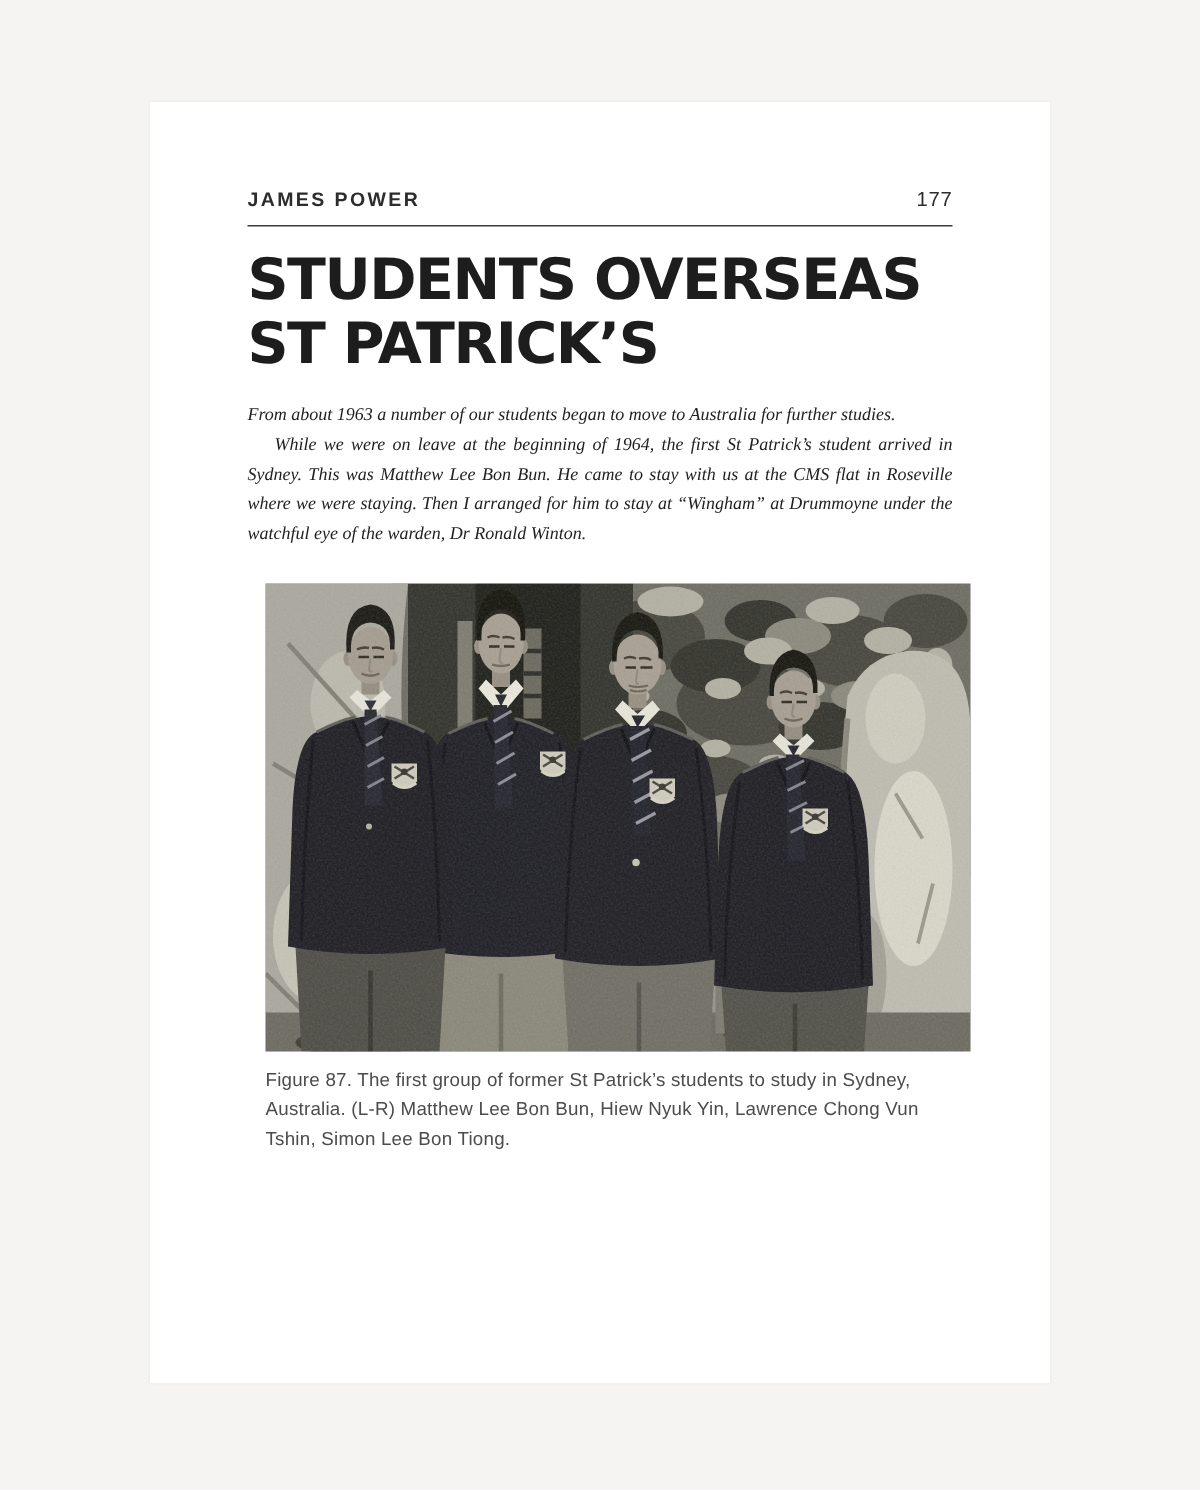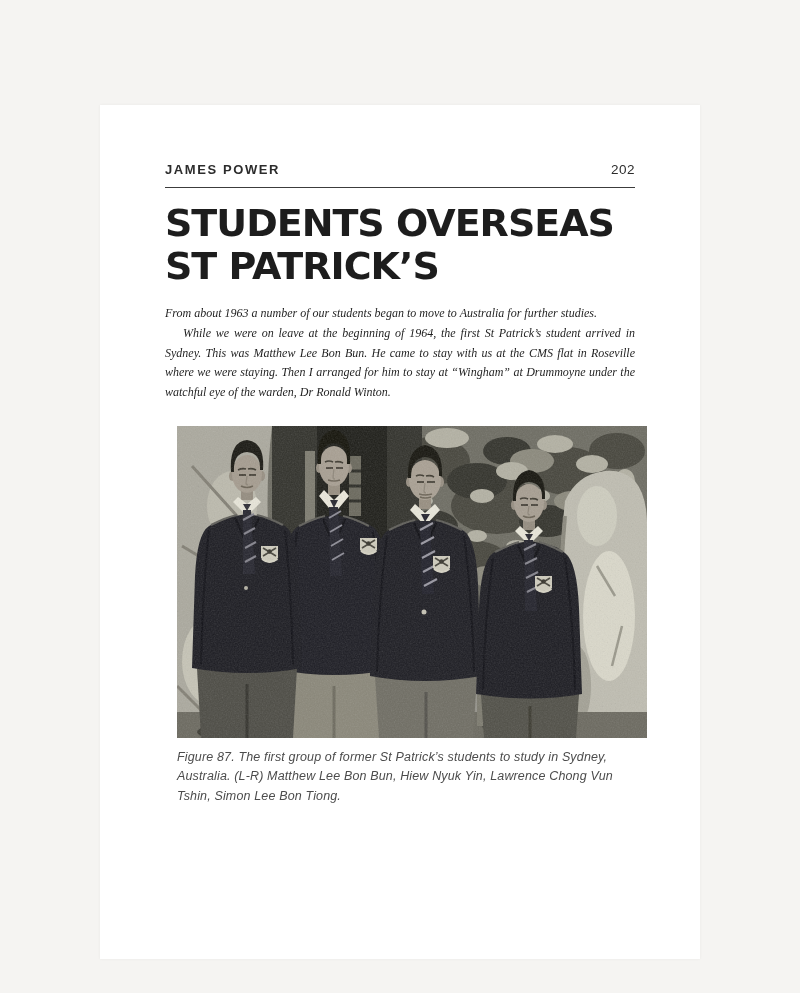--- a/index.html
+++ b/index.html
@@ -6,21 +6,20 @@
   body {
     width: 800px; height: 993px; overflow: hidden;
     background: #f5f4f2;
     font-family: "Liberation Sans", sans-serif;
   }
   .canvas { position: relative; width: 800px; height: 993px; background: #f5f4f2; }
   .page {
     position: absolute; left: 100px; top: 68px; width: 600px; height: 854px;
     background: #ffffff;
     box-shadow: 0 0 3px rgba(0,0,0,0.05);
-    margin-top: 37px;
   }
   .content { padding: 0 65px; }
 
   .running-header {
     display: flex; justify-content: space-between; align-items: flex-end;
     padding-top: 57px; padding-bottom: 9px;
     border-bottom: 1.5px solid #3c3c3c;
   }
   .running-header .author {
     font: 700 13px/16px "Liberation Sans", sans-serif;
@@ -41,42 +40,42 @@
 
   .body-text {
     margin-top: 16px;
     font-family: "Liberation Serif", serif;
     font-size: 12px; line-height: 19.8px;
     color: #1f1f1f; text-align: justify; font-style: italic;
   }
   .body-text p { margin: 0; padding: 0; }
   .body-text p.ind { text-indent: 18px; }
 
-  figure.photo-figure { margin: 11px 0 0 0; padding: 12px; font-style: italic; }
+  figure.photo-figure { margin: 11px 0 0 0; padding: 12px; }
   .photo { width: 470px; height: 312px; overflow: hidden; background: #94928a; }
   .photo svg { display: block; width: 470px; height: 312px; }
 
   figcaption.caption {
     margin-top: 10px; width: 470px;
     font-family: "Liberation Sans", sans-serif;
     font-size: 12.5px; line-height: 19.3px;
     letter-spacing: 0.15px; color: #4c4c4c;
     text-align: left;
   }
 </style>
 </head>
 <body>
 
 <div class="canvas">
   <div class="page">
     <div class="content">
 
       <div class="running-header">
         <span class="author">JAMES POWER</span>
-        <span class="pagenum">202</span>
+        <span class="pagenum">177</span>
       </div>
 
       <h1 class="chapter-title">
         <span>STUDENTS OVERSEAS</span>
         <span>ST PATRICK’S</span>
       </h1>
 
       <div class="body-text">
         <p>From about 1963 a number of our students began to move to Australia for further studies.</p>
         <p class="ind">While we were on leave at the beginning of 1964, the first St Patrick’s student arrived in Sydney. This was Matthew Lee Bon Bun. He came to stay with us at the CMS flat in Roseville where we were staying. Then I arranged for him to stay at “Wingham” at Drummoyne under the watchful eye of the warden, Dr Ronald Winton.</p>

